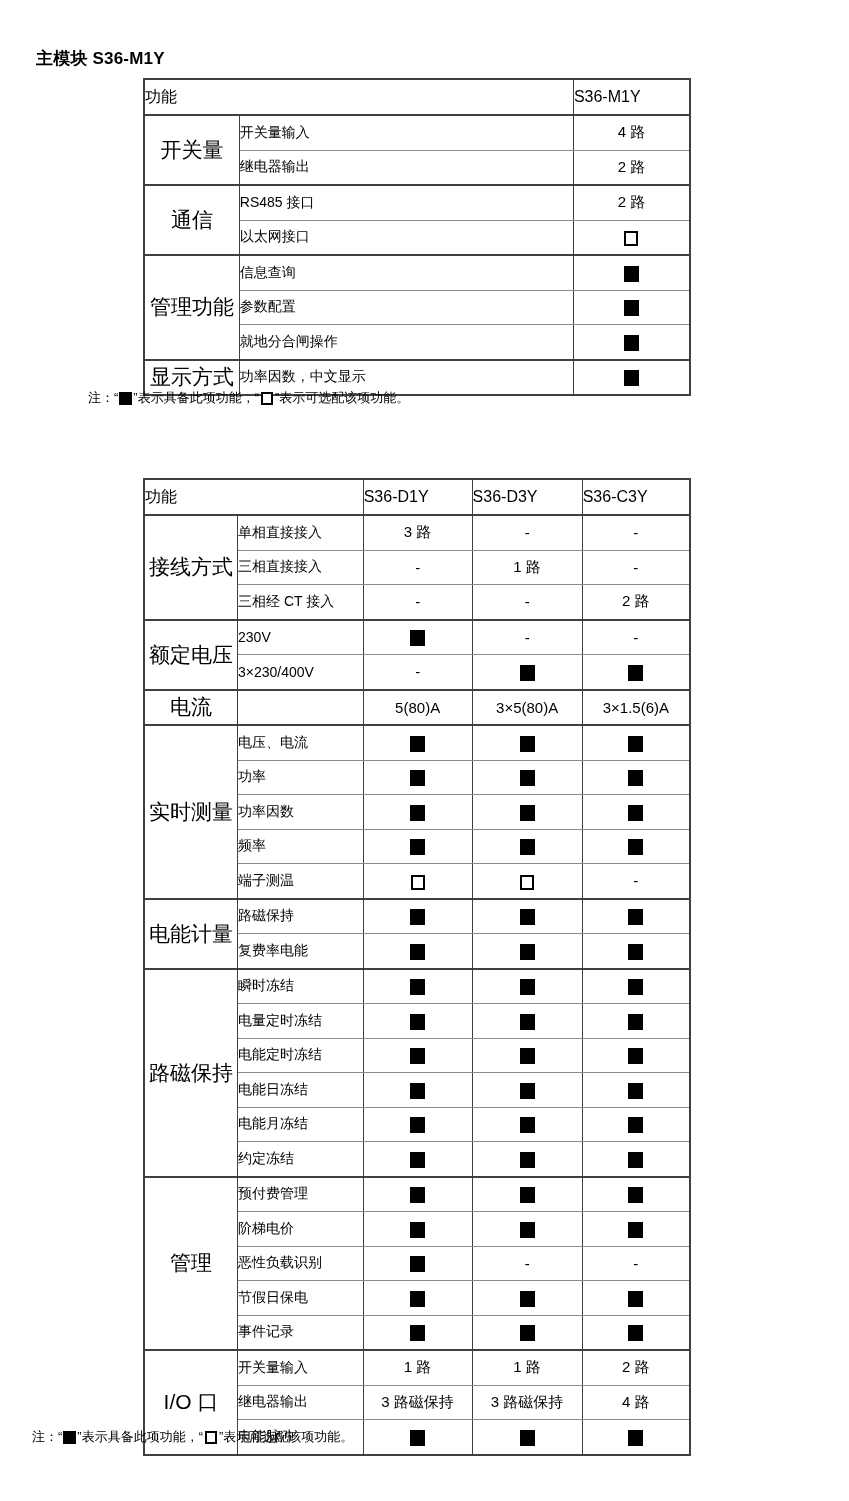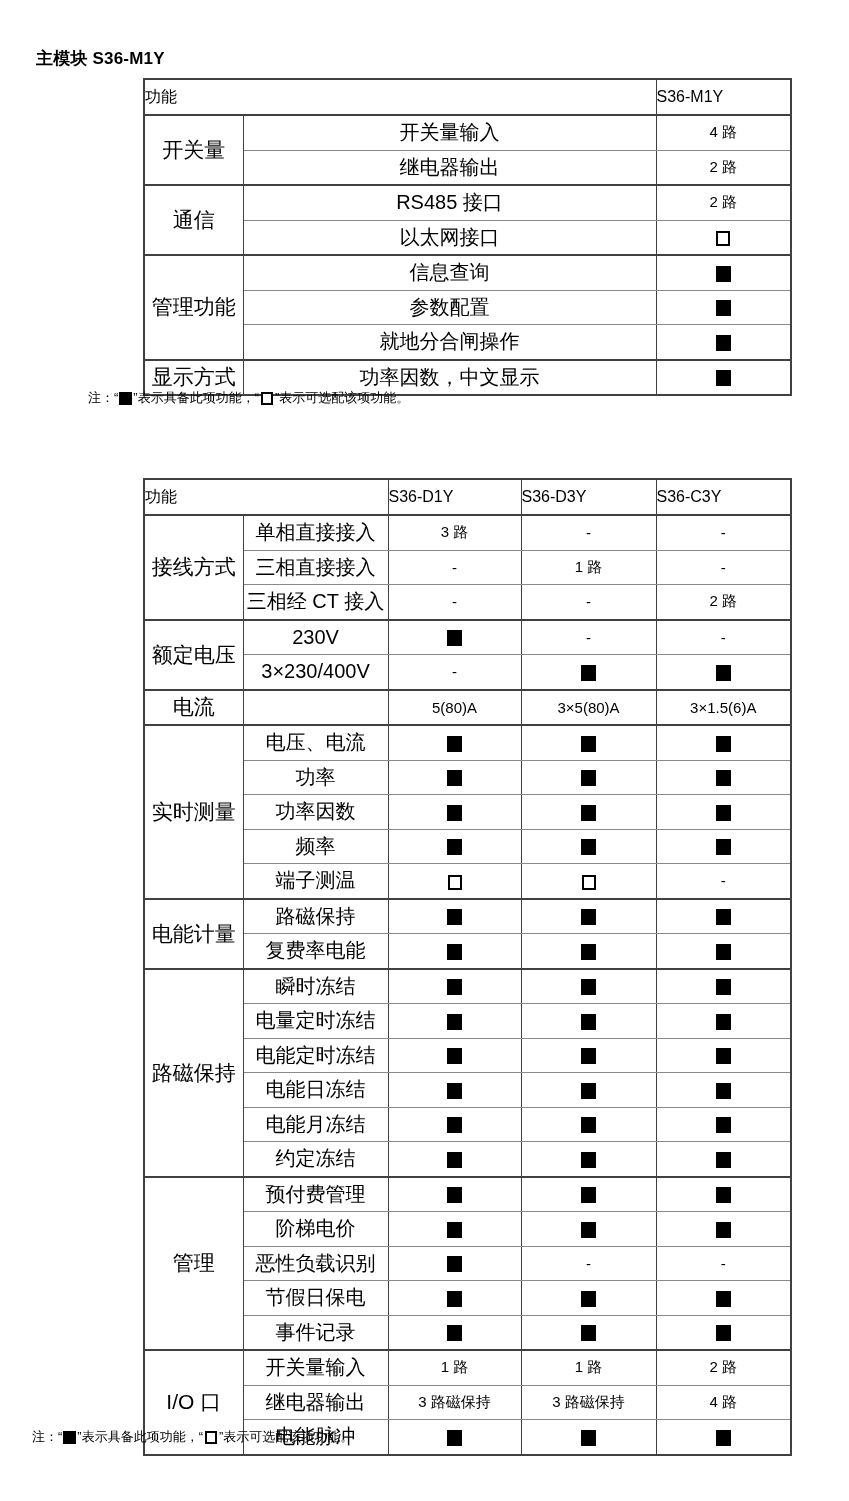--- a/index.html
+++ b/index.html
@@ -4,21 +4,21 @@
 <style>
   html, body {
     margin: 0;
     padding: 0;
     background: #ffffff;
     color: #000000;
     font-family: "Liberation Sans", "DejaVu Sans", sans-serif;
   }
   .page {
     position: relative;
-    width: 849px;
+    width: 691px;
     height: 1501px;
     background: #ffffff;
     overflow: hidden;
     text-decoration: underline;
   }
   .section-title {
     position: absolute;
     font-weight: bold;
     font-size: 17px;
     letter-spacing: 0.2px;
@@ -65,22 +65,22 @@
     vertical-align: middle;
   }
   tr.group-start td, tr.group-start th {
     border-top: 2px solid #404040;
   }
   td.cat {
     text-align: center;
     font-size: 21px;
   }
   td.feat {
-    text-align: center;
-    font-size: 20px;
+    text-align: left;
+    font-size: 14px;
     padding-left: 11px;
   }
   td.val {
     text-align: center;
     font-size: 15px;
   }
   .sq { display: inline-block; vertical-align: middle; }
   .sq-filled { width: 15px; height: 16px; background: #000; }
   .sq-open { width: 10px; height: 11px; border: 2px solid #000; background: #fff; }
   .sq-note.sq-filled { width: 13px; height: 13px; margin: 0 1px; }

